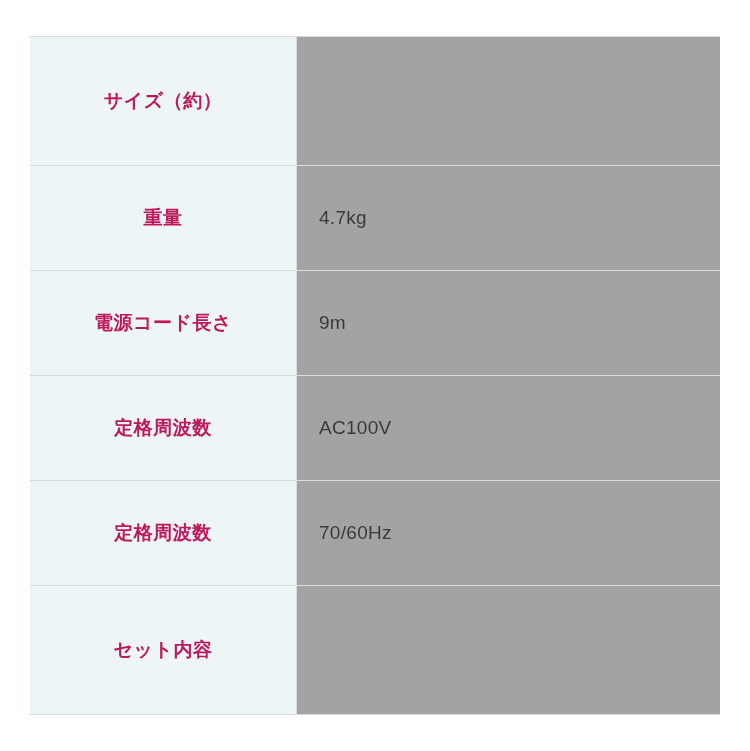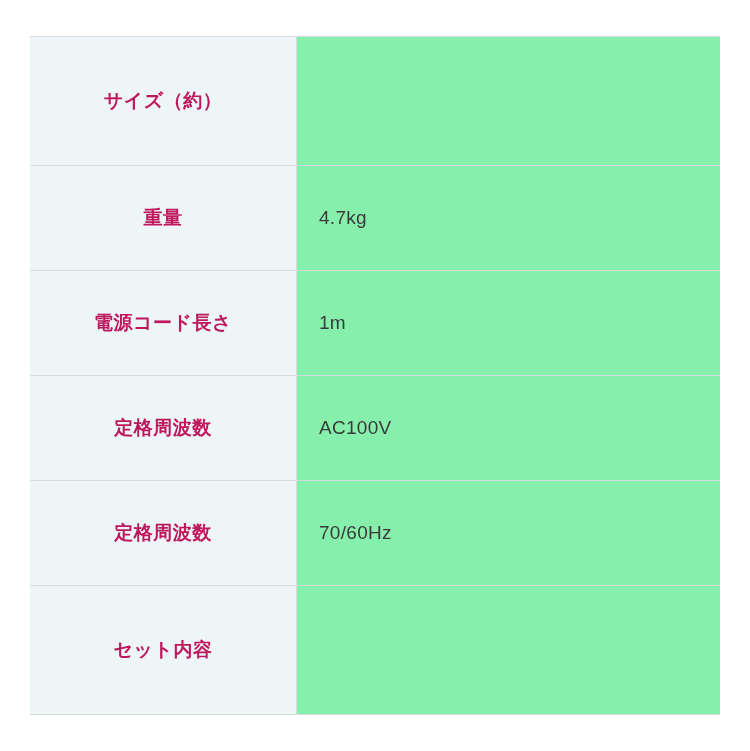--- a/index.html
+++ b/index.html
@@ -43,21 +43,21 @@
     font-size: 19px;
     font-weight: bold;
     text-align: center;
     vertical-align: middle;
     padding: 16px 10px;
     letter-spacing: 0.5px;
     border-right: 1px solid #d8dcdd;
     line-height: 1.5;
   }
   .spec-table td {
-    background: #86efac;
+    background: #a3a3a3;
     color: #3a3a3a;
     font-size: 19px;
     font-weight: normal;
     text-align: left;
     vertical-align: middle;
     padding: 16px 0 16px 22px;
     line-height: 1.55;
     letter-spacing: 0.3px;
   }
   .spec-table td .line {
@@ -89,21 +89,21 @@
       </tr>
       <tr class="row-weight">
         <th>重量</th>
         <td>
           <span class="line">4.7kg</span>
         </td>
       </tr>
       <tr class="row-cord">
         <th>電源コード長さ</th>
         <td>
-          <span class="line">1m</span>
+          <span class="line">9m</span>
         </td>
       </tr>
       <tr class="row-voltage">
         <th>定格周波数</th>
         <td>
           <span class="line">AC100V</span>
         </td>
       </tr>
       <tr class="row-frequency">
         <th>定格周波数</th>

